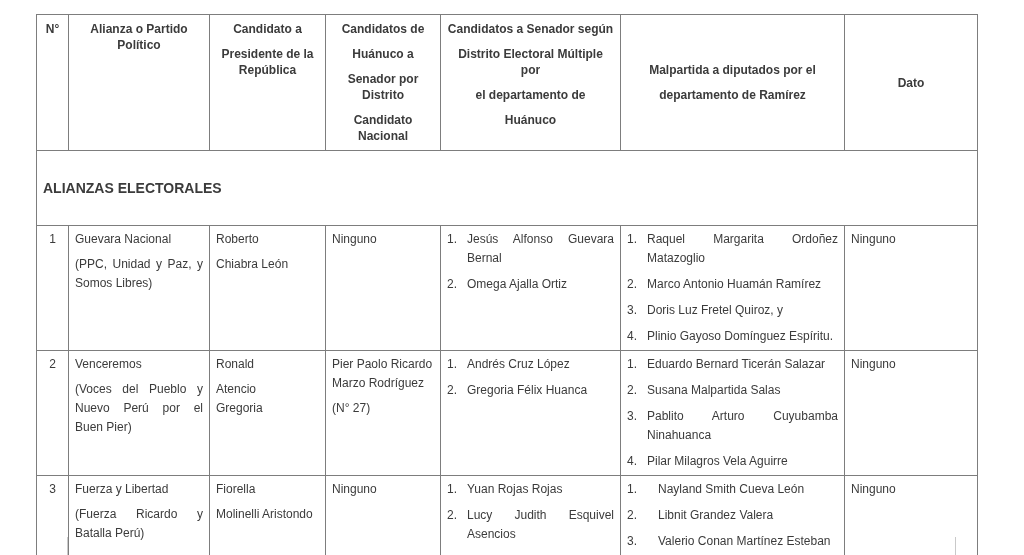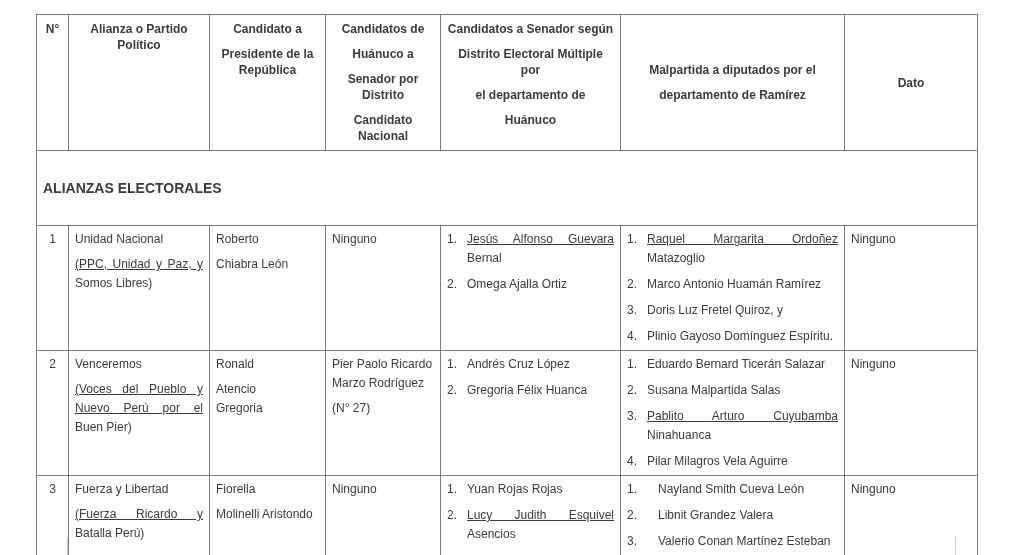--- a/index.html
+++ b/index.html
@@ -38,21 +38,21 @@
   td.numcell{text-align:center;padding-left:2px;padding-right:2px;}
   td.section-cell{vertical-align:middle;font-weight:bold;font-size:14px;padding-left:6px;}
   .p{margin:0 0 6px 0;}
   .p:last-child{margin-bottom:0;}
   .li{display:flex;margin:0 0 7px 0;}
   .li:last-child{margin-bottom:0;}
   .li .num{flex:0 0 20px;}
   .li.wide .num{flex:0 0 31px;}
   .libody{flex:1 1 auto;min-width:0;}
   .ln{text-align:left;}
-  .ln.stretch{text-align:justify;text-align-last:justify;text-decoration:underline;}
+  .ln.stretch{text-align:justify;text-align-last:justify;}
   .cont-line{position:absolute;width:1px;height:18px;top:537px;background:#c9c9c9;}
   .cont-line.left{left:67px;}
   .cont-line.right{left:955px;}
 </style>
 </head>
 <body>
 
 <div class="table-wrap">
   <table>
     <colgroup>
@@ -132,21 +132,21 @@
         </tr>
     </thead>
     <tbody id="table-body">
       <tr class="section-row">
         <td class="section-cell" colspan="7">ALIANZAS ELECTORALES</td>
       </tr>
     <tr class="r1">
           <td class="numcell">1</td>
           <td>
             <div class="p">
-              <div class="ln">Unidad Nacional</div>
+              <div class="ln">Guevara Nacional</div>
             </div>
             <div class="p">
               <div class="ln stretch">(PPC, Unidad y Paz, y</div>
               <div class="ln">Somos Libres)</div>
             </div>
           </td>
           <td>
             <div class="p">
               <div class="ln">Roberto</div>
             </div>

